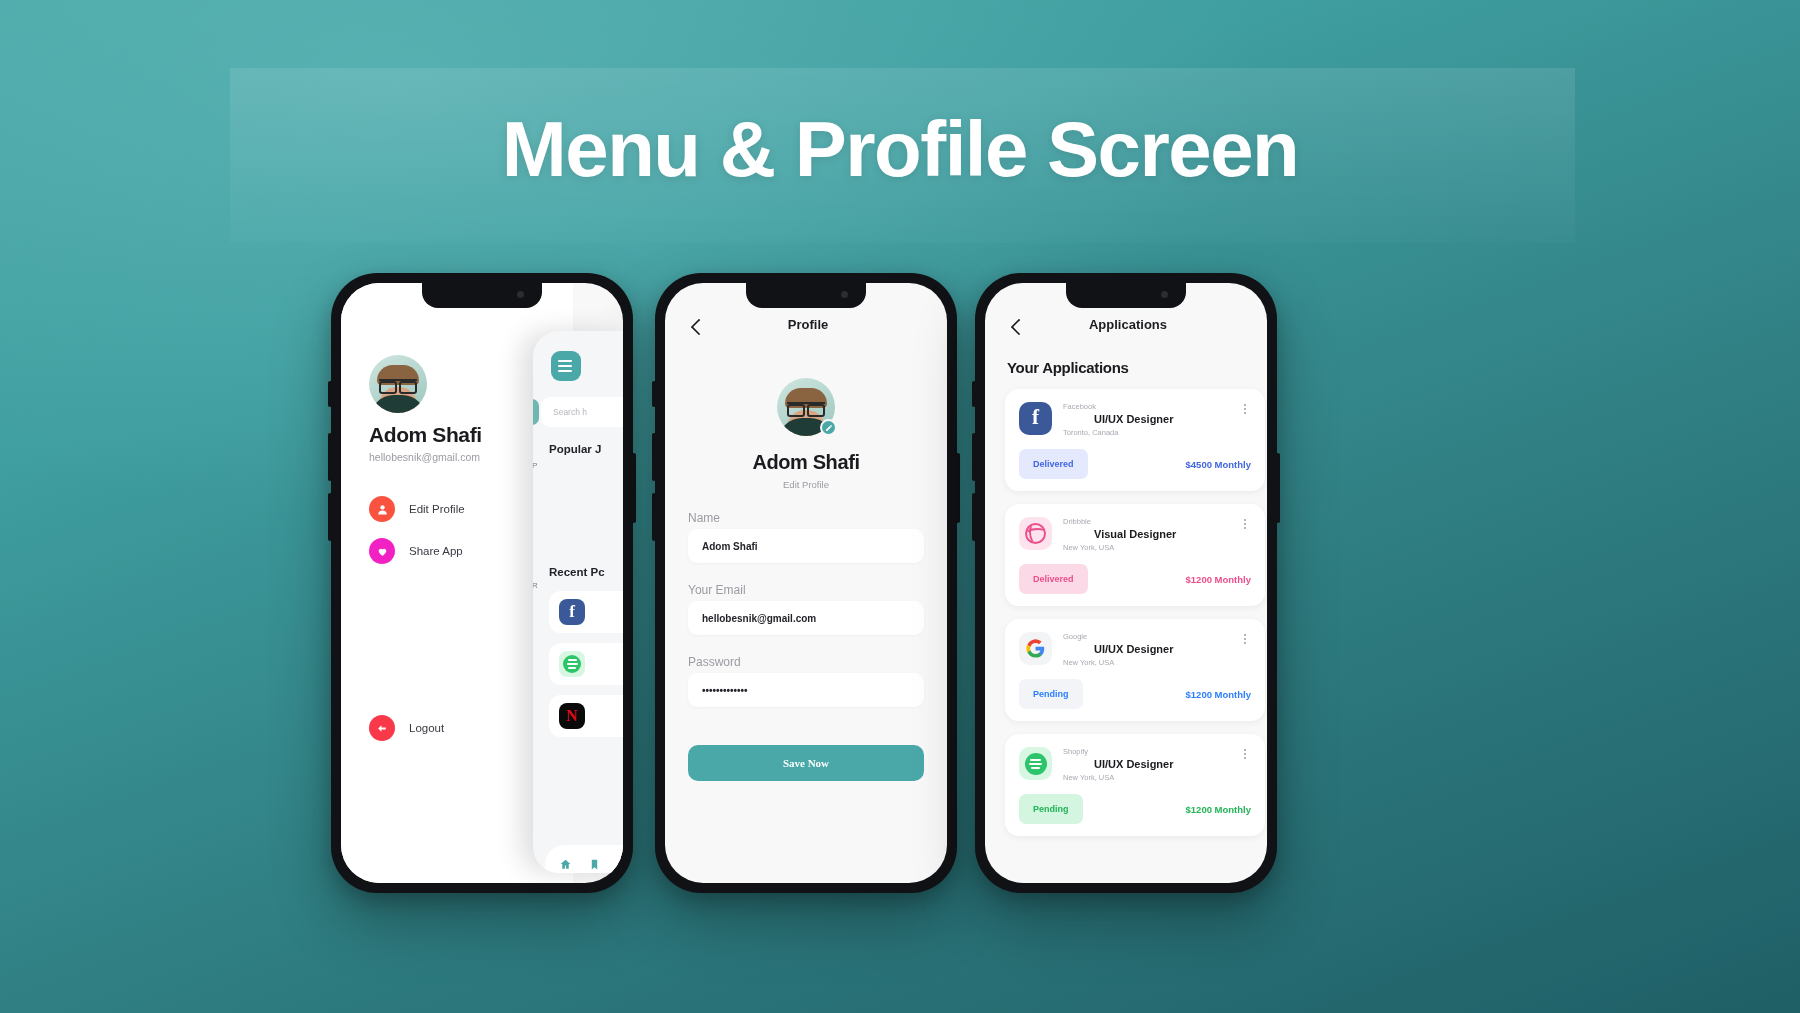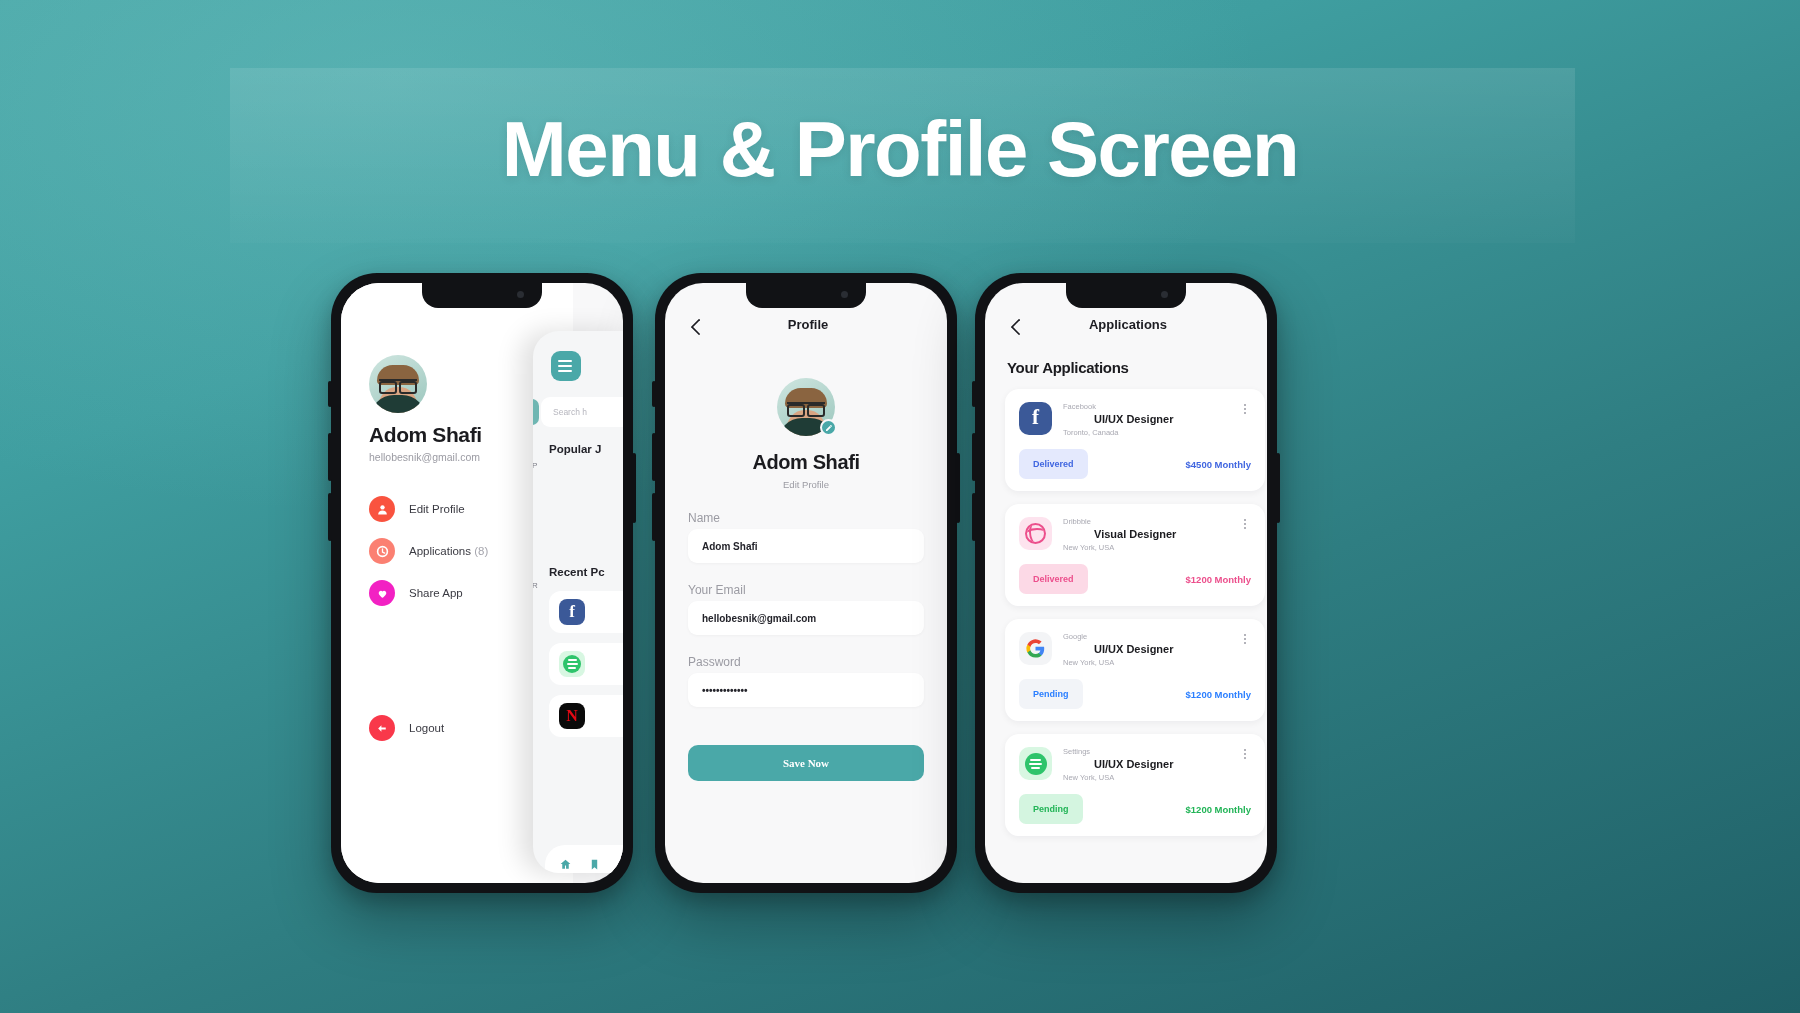--- a/index.html
+++ b/index.html
@@ -272,29 +272,20 @@
 
       <div class="menu-list">
         <div class="menu-item">
           <span class="menu-ico" style="background:#f9533f">
             <svg viewBox="0 0 24 24">
                 <circle cx="12" cy="8" r="4"></circle>
                 <path d="M4 21c0-4.4 3.6-7 8-7s8 2.6 8 7z"></path>
               </svg>
           </span>
           <span class="menu-label"><span>Edit Profile</span><span class="menu-count"></span></span>
-        </div>
-        <div class="menu-item">
-          <span class="menu-ico" style="background:#fb8072">
-            <svg viewBox="0 0 24 24">
-                <circle cx="12" cy="12" r="9" fill="none" stroke="#fff" stroke-width="3"></circle>
-                <path d="M12 7v6l4 2" fill="none" stroke="#fff" stroke-width="2.4" stroke-linecap="round"></path>
-              </svg>
-          </span>
-          <span class="menu-label"><span>Applications </span><span class="menu-count">(8)</span></span>
         </div>
         <div class="menu-item">
           <span class="menu-ico" style="background:#f221c3">
             <svg viewBox="0 0 24 24">
                 <path d="M12 20s-7-4.5-7-9a4 4 0 017-2.6A4 4 0 0119 11c0 4.5-7 9-7 9z"></path>
               </svg>
           </span>
           <span class="menu-label"><span>Share App</span><span class="menu-count"></span></span>
         </div>
       </div>
@@ -492,21 +483,21 @@
       <div class="app-card">
         <div class="app-top">
           <div class="app-logo" style="background:#d8f7e2">
             <span class="spotify-mark">
                 <i style="width:11px"></i>
                 <i style="width:13px"></i>
                 <i style="width:9px"></i>
               </span>
           </div>
           <div class="app-meta">
-            <div class="app-company">Settings</div>
+            <div class="app-company">Shopify</div>
             <div class="app-role">UI/UX Designer</div>
             <div class="app-loc">New York, USA</div>
           </div>
           <div class="kebab">
               <i></i>
               <i></i>
               <i></i>
             </div>
         </div>
         <div class="app-bottom">

